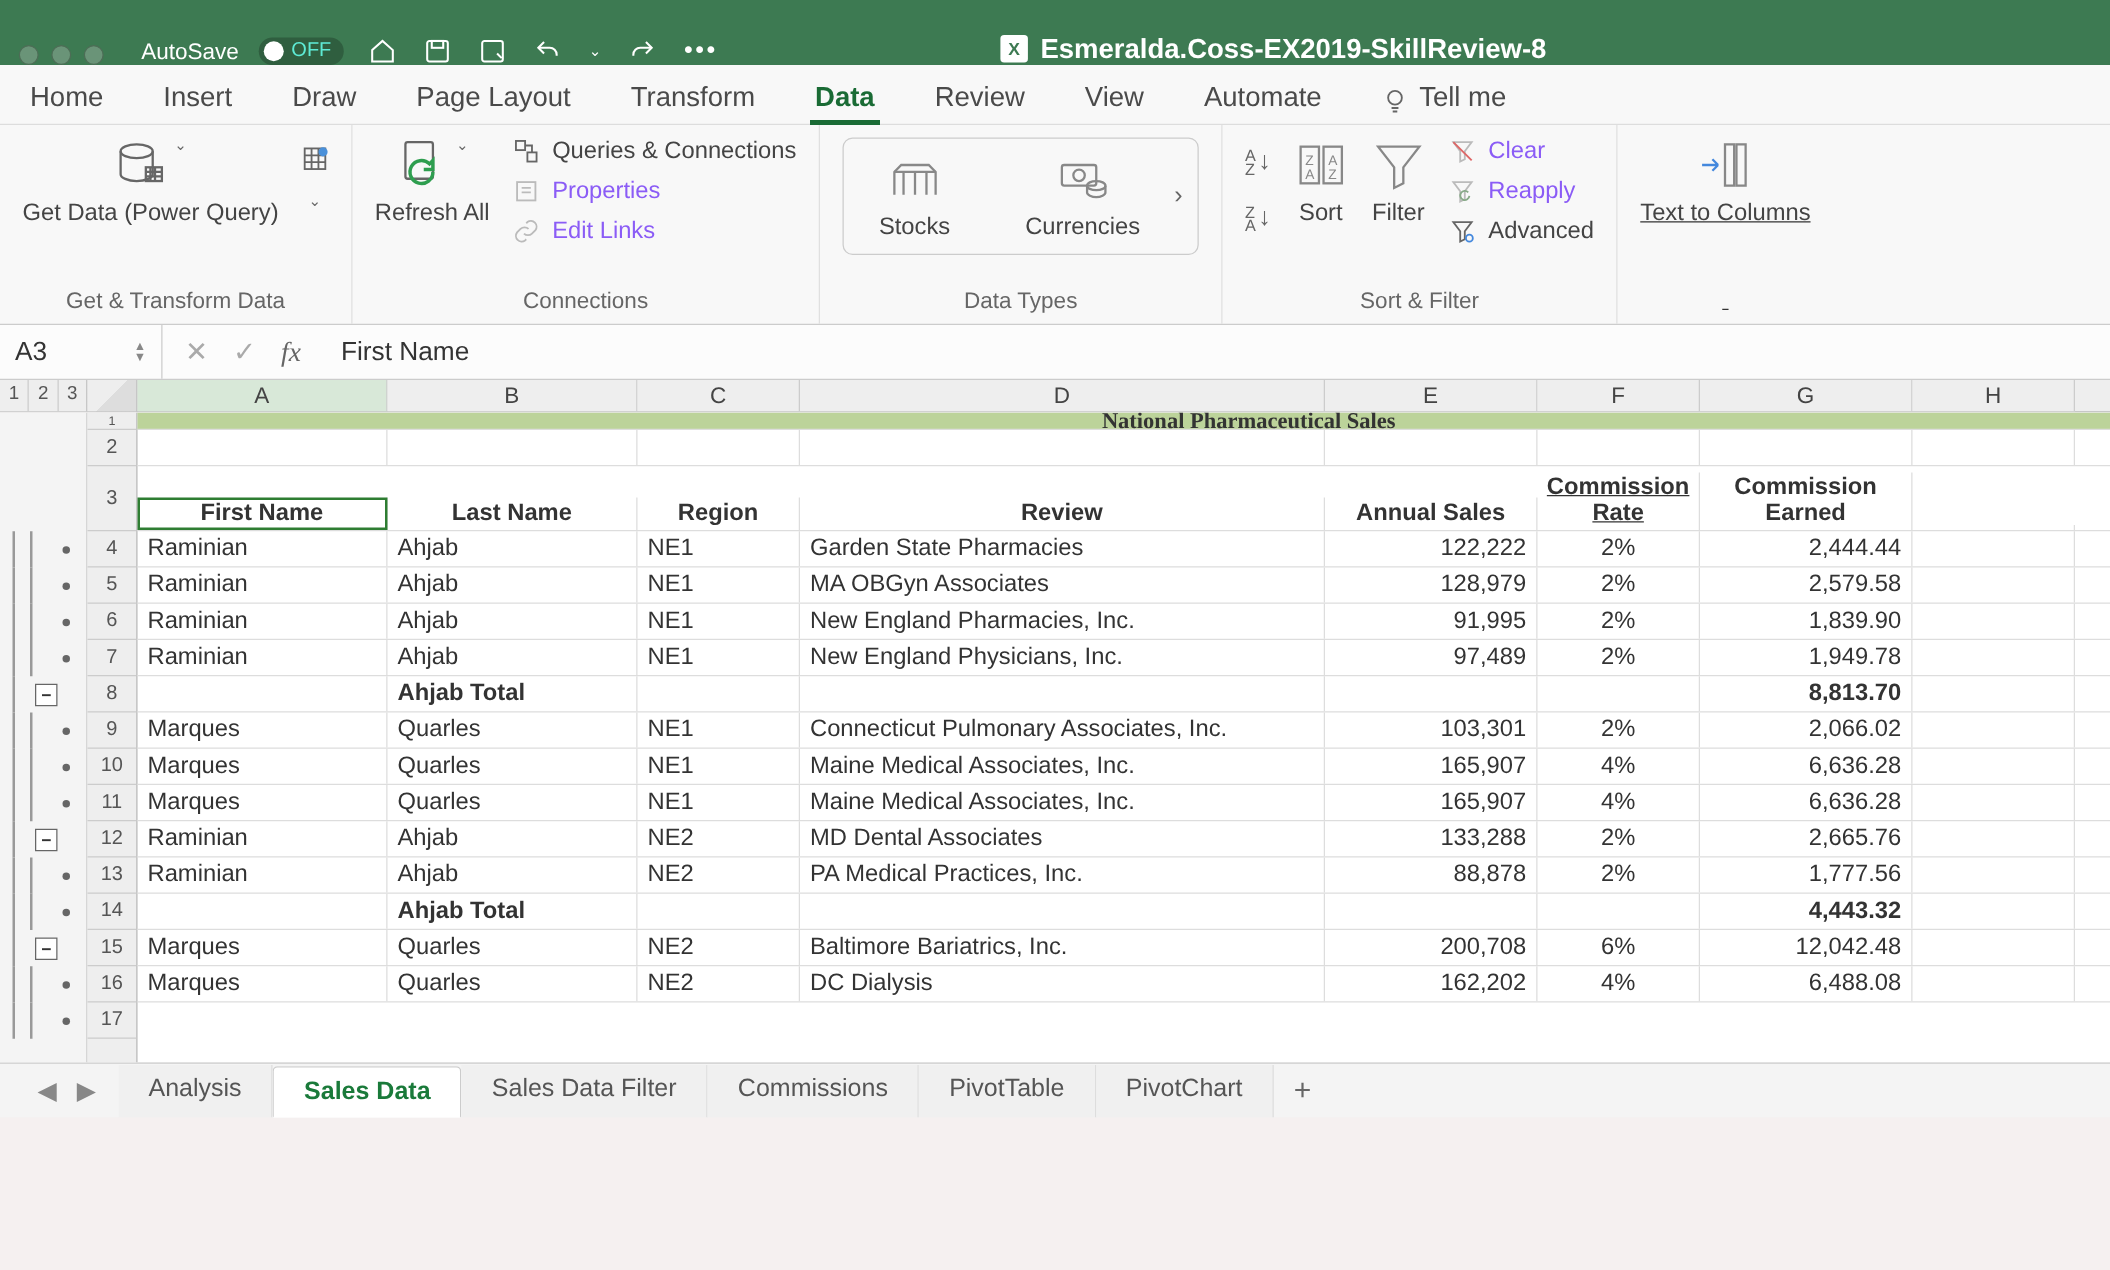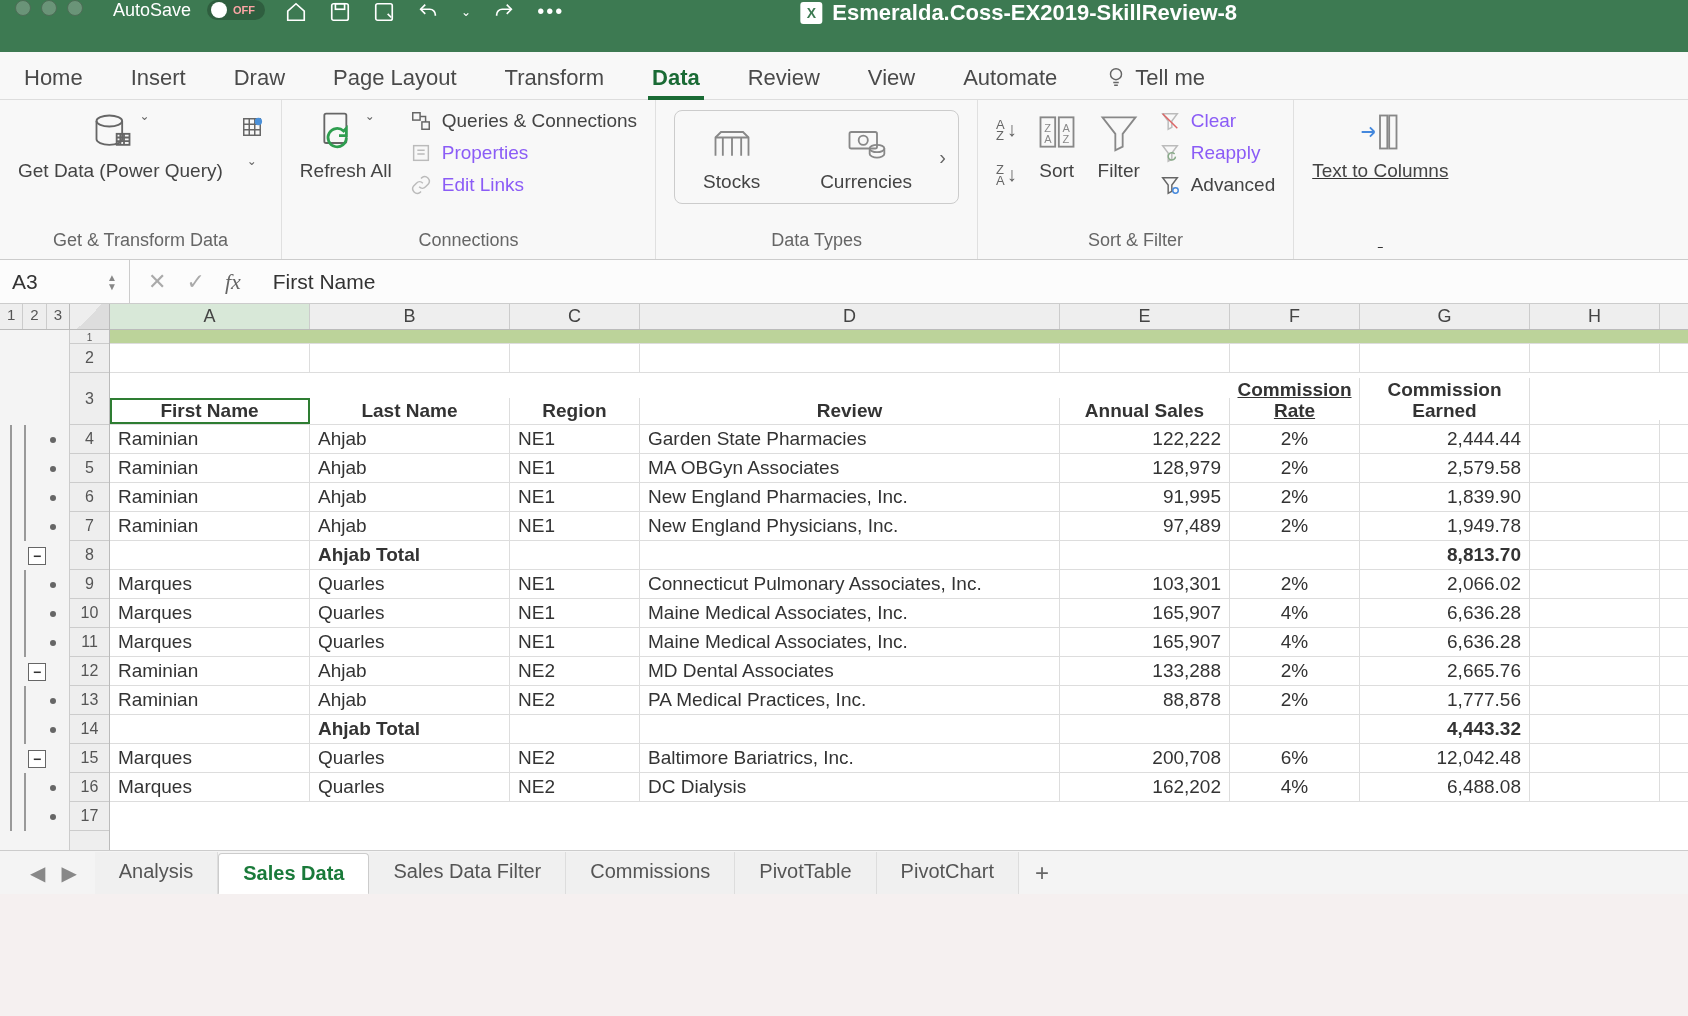--- a/index.html
+++ b/index.html
@@ -1,38 +1,38 @@
 <!DOCTYPE html>
 <html><head>
 <meta charset="utf-8">
 <style>
 * { margin:0; padding:0; box-sizing:border-box; }
 body { font-family: -apple-system, "Helvetica Neue", Arial, sans-serif; background:#f5f0f0; color:#333; font-size:16px; overflow:hidden; }
 
 
-.titlebar { background:#3d7a52; height:52px; display:flex; align-items:flex-start; padding:0 15px; position:relative; }
+.titlebar { background:#3d7a52; height:52px; display:flex; align-items:flex-end; padding:0 15px; position:relative; }
 .traffic { display:flex; gap:10px; margin-right:30px; }
 .traffic span { width:16px; height:16px; border-radius:50%; background:#6a9478; border:1px solid #4d6d56; }
 .autosave { color:#fff; font-size:18px; font-weight:500; margin-right:10px; }
 .autosave-toggle { display:inline-flex; align-items:center; background:#2f5e3f; border-radius:12px; padding:2px 10px 2px 4px; margin-left:6px; vertical-align:middle; }
 .autosave-toggle .knob { width:16px; height:16px; border-radius:50%; background:#fff; margin-right:6px; }
-.autosave-toggle .lbl { color:#fca5a5; font-size:11px; font-weight:700; }
+.autosave-toggle .lbl { color:#5eead4; font-size:16px; font-weight:400; }
 .qat { display:flex; align-items:center; gap:22px; margin-left:20px; }
 .qat svg, .qat span.dots { color:#fff; fill:none; stroke:#fff; }
 .dots { color:#fff; font-size:20px; letter-spacing:2px; }
 .title-center { position:absolute; left:50%; transform:translateX(-10%); color:#fff; font-size:22px; font-weight:600; display:flex; align-items:center; gap:10px; white-space:nowrap; }
 .title-center .xicon { width:22px; height:22px; background:#fff; border-radius:3px; position:relative; display:flex; align-items:center; justify-content:center; }
 .title-center .xicon::after { content:"X"; color:#3d7a52; font-weight:bold; font-size:14px; }
 
 
 .ribbon-tabs { background:#f8f8f8; height:48px; display:flex; align-items:flex-end; padding:0 20px; gap:40px; border-bottom:1px solid #ddd; }
 .ribbon-tab { font-size:22px; color:#4a4a4a; padding:8px 4px; cursor:pointer; position:relative; }
 .ribbon-tab.active { color:#1a6b35; font-weight:700; }
 .ribbon-tab.active::after { content:""; position:absolute; left:0; right:0; bottom:-1px; height:4px; background:#1a6b35; }
-.tellme { display:flex; align-items:flex-start; gap:8px; }
+.tellme { display:flex; align-items:flex-end; gap:8px; }
 .bulb { width:22px; height:22px; }
 
 
 .ribbon { background:#f8f8f8; height:160px; display:flex; border-bottom:1px solid #ccc; }
 .rgroup { display:flex; flex-direction:column; align-items:center; justify-content:space-between; padding:10px 18px 4px; border-right:1px solid #e0e0e0; }
 .rgroup:last-child { border-right:none;text-decoration:underline; }
 .rgroup-label { font-size:18px; color:#666; padding:4px 0; }
 .rgroup-items { display:flex; align-items:flex-start; gap:18px; flex:1; }
 .rbtn-v { display:flex; flex-direction:column; align-items:center; justify-content:center; gap:6px; font-size:19px; color:#444; text-align:center; cursor:pointer; line-height:1.15; }
 .rbtn-h { display:flex; align-items:center; gap:10px; font-size:19px; color:#444; cursor:pointer; }
@@ -443,20 +443,21 @@
         <div class="rowhdr">14</div>
         <div class="rowhdr">15</div>
         <div class="rowhdr">16</div>
         <div class="rowhdr">17</div>
       </div>
   </div>
 
   <div class="cells">
     <div class="row short title-row">
       <div class="cell cA" style="border-right:none;"></div>
+      <div class="cell" style="flex:1;justify-content:center;font-weight:700;font-family:serif;font-size:18px;overflow:visible;border-right:none;">National Pharmaceutical Sales</div>
     </div>
     <div class="row">
       <div class="cell cA"></div>
         <div class="cell cB"></div>
         <div class="cell cC"></div>
         <div class="cell cD"></div>
       <div class="cell cE"></div>
         <div class="cell cF"></div>
         <div class="cell cG"></div>
         <div class="cell cH"></div>

